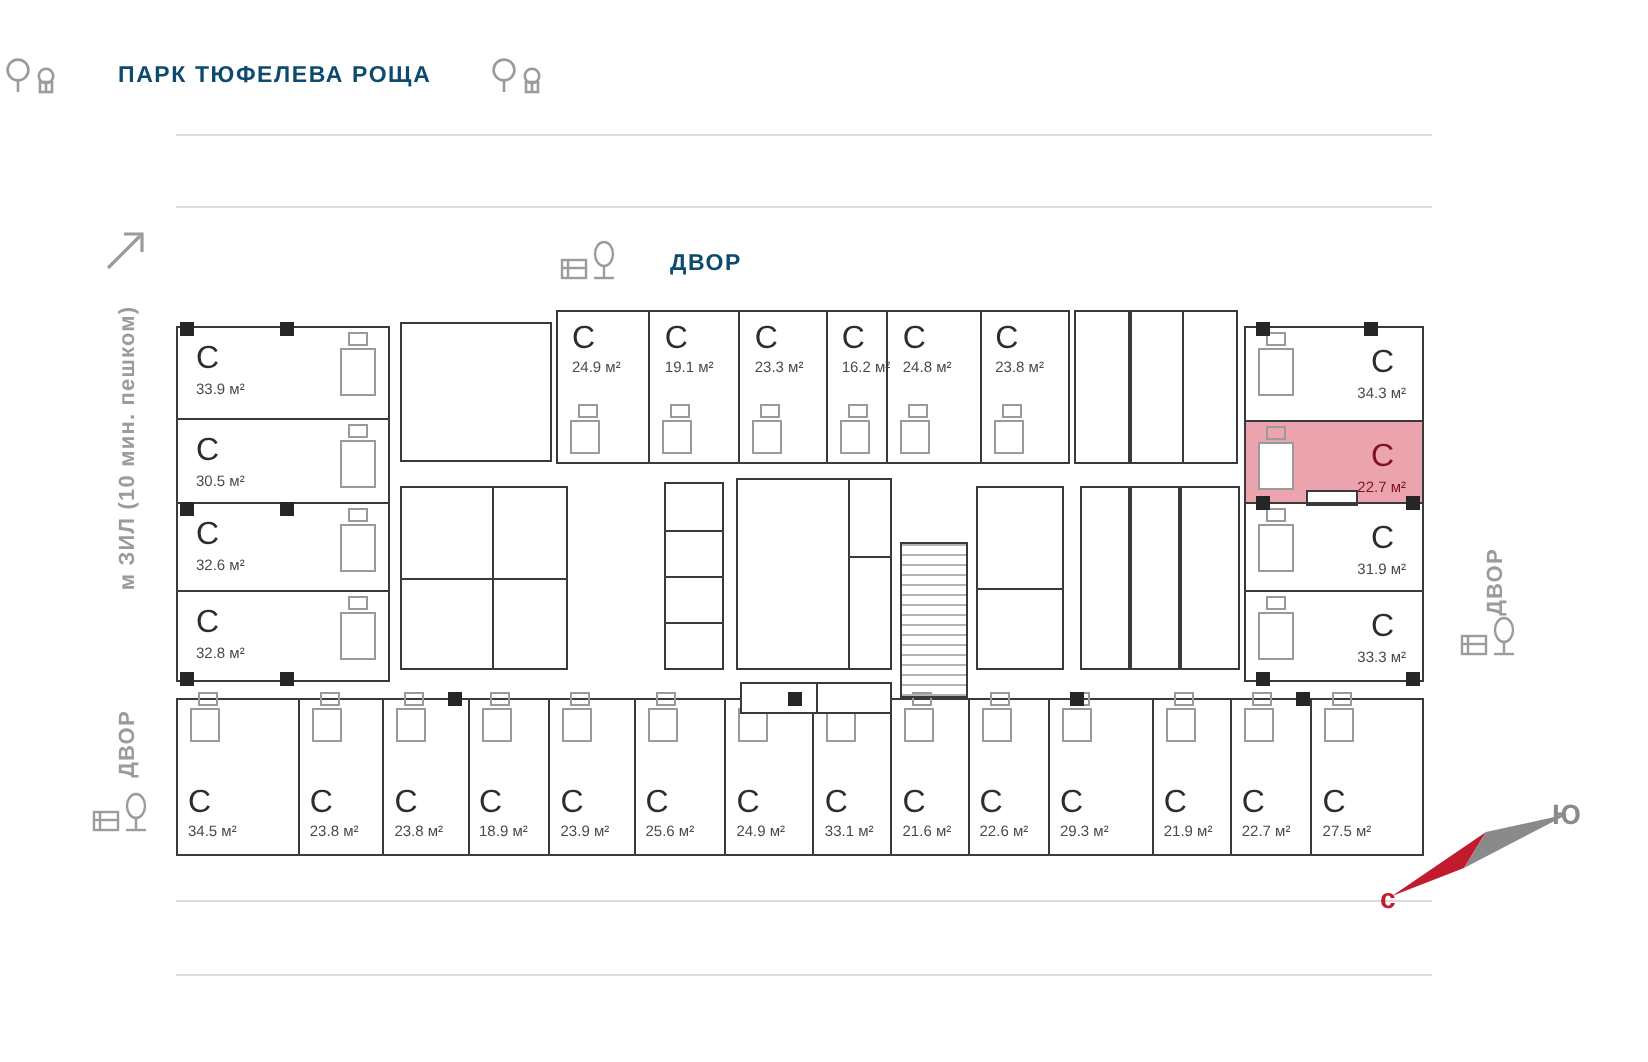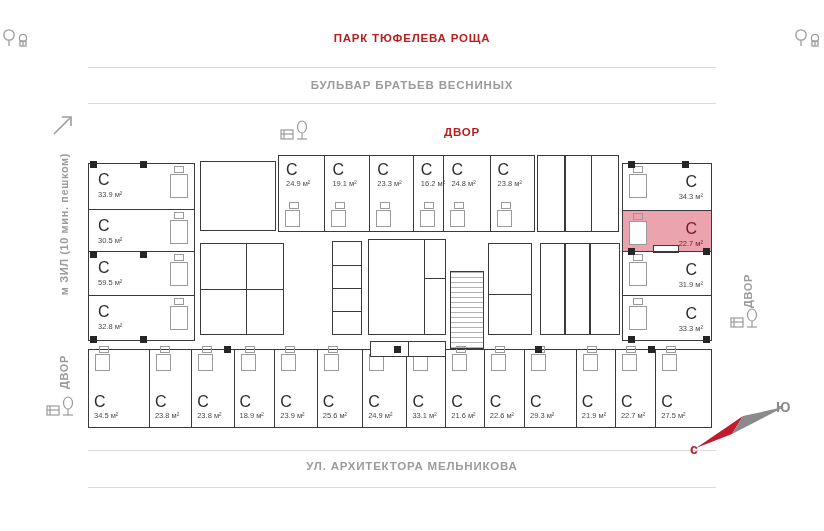--- a/index.html
+++ b/index.html
@@ -2,21 +2,21 @@
 <html><head>
 <meta charset="utf-8">
 <style>
   html,body{margin:0;padding:0;background:#fff}
   .stage{position:relative;width:824px;height:531px;background:#fff;overflow:hidden;
          font-family:"Liberation Sans",sans-serif}
   
   .street{position:absolute;left:0;right:0;text-align:center;color:#9b9b9b;
           font-weight:700;font-size:11.5px;letter-spacing:.8px}
   .hline{position:absolute;left:88px;width:628px;height:1px;background:#dbdbdb}
-  .iconrow{position:absolute;display:flex;align-items:center;justify-content:space-between;gap:15px;color:#b91c1c}
+  .iconrow{position:absolute;display:flex;align-items:center;justify-content:flex-start;gap:25px;color:#0c4a6e}
   .iconrow span{font-weight:700;font-size:11.5px;letter-spacing:.8px}
   .v-label{position:absolute;color:#9b9b9b;font-weight:700;font-size:11px;
            letter-spacing:.6px;text-align:center;transform:rotate(-90deg);white-space:nowrap}
   .abs{position:absolute}
   
   .plan{position:absolute;left:88px;top:155px;width:624px;height:273px}
   .block{position:absolute;display:flex;border:1.7px solid #3a3a3a;box-sizing:border-box;background:#fff}
   #top-row{left:190px;top:0;width:257px;height:77px}
   #bottom-row{left:0;top:194px;width:624px;height:79px}
   #left-col{left:0;top:8px;width:107px;height:178px;flex-direction:column}
@@ -68,21 +68,20 @@
         <circle cx="11" cy="7" r="5.2"></circle>
           <line x1="11" y1="12.2" x2="11" y2="18"></line>
         <circle cx="25" cy="10" r="3.6"></circle>
           <line x1="25" y1="13.6" x2="25" y2="18"></line>
         <rect x="22" y="13" width="6" height="5"></rect>
       </g>
     </svg>
   </div>
 
   <div class="hline" style="top:67px"></div>
-  <div class="street" style="top:79px">БУЛЬВАР БРАТЬЕВ ВЕСНИНЫХ</div>
   <div class="hline" style="top:103px"></div>
 
   <div class="iconrow" style="left:280px;width:200px;top:120px">
     <svg width="30" height="23" viewBox="0 0 30 23">
       <g fill="none" stroke="#9b9b9b" stroke-width="1.2">
         <rect x="1" y="10" width="12" height="9"></rect>
           <line x1="4" y1="10" x2="4" y2="19"></line>
           <line x1="1" y1="14" x2="13" y2="14"></line>
         <ellipse cx="22" cy="7" rx="4.5" ry="6"></ellipse>
           <line x1="22" y1="13" x2="22" y2="19"></line>
@@ -132,21 +131,21 @@
           <div class="u-area">33.9 м²</div>
         </div>
         <div class="unit" style="flex-grow: 30.5;">
           <div class="fixture"></div>
           <div class="u-type">С</div>
           <div class="u-area">30.5 м²</div>
         </div>
         <div class="unit" style="flex-grow: 32.6;">
           <div class="fixture"></div>
           <div class="u-type">С</div>
-          <div class="u-area">59.5 м²</div>
+          <div class="u-area">32.6 м²</div>
         </div>
         <div class="unit" style="flex-grow: 32.8;">
           <div class="fixture"></div>
           <div class="u-type">С</div>
           <div class="u-area">32.8 м²</div>
         </div>
       </div>
     <div id="top-row" class="block row">
         <div class="unit" style="flex-grow: 24.9;">
           <div class="fixture"></div>
@@ -316,21 +315,20 @@
     <div class="sq" style="left:615px;top:93px"></div>
     <div class="sq" style="left:540px;top:181px"></div>
     <div class="sq" style="left:615px;top:181px"></div>
     <div class="sq" style="left:136px;top:191px"></div>
     <div class="sq" style="left:306px;top:191px"></div>
     <div class="sq" style="left:447px;top:191px"></div>
     <div class="sq" style="left:560px;top:191px"></div>
   </div>
 
   <div class="hline" style="top:450px"></div>
-  <div class="street" style="top:460px">УЛ. АРХИТЕКТОРА МЕЛЬНИКОВА</div>
   <div class="hline" style="top:487px"></div>
 
   <svg class="abs" style="left:688px;top:398px" width="104" height="58" viewBox="0 0 104 58">
     <polygon points="8,50 55,18 44,36" fill="#c21b2f"></polygon>
     <polygon points="96,9 55,18 44,36" fill="#8a8a8a"></polygon>
     <text x="88" y="14" font-size="14" font-weight="bold" fill="#8a8a8a" font-family="Liberation Sans, sans-serif">Ю</text>
     <text x="2" y="56" font-size="14" font-weight="bold" fill="#c21b2f" font-family="Liberation Sans, sans-serif">с</text>
   </svg>
 
 </div>

